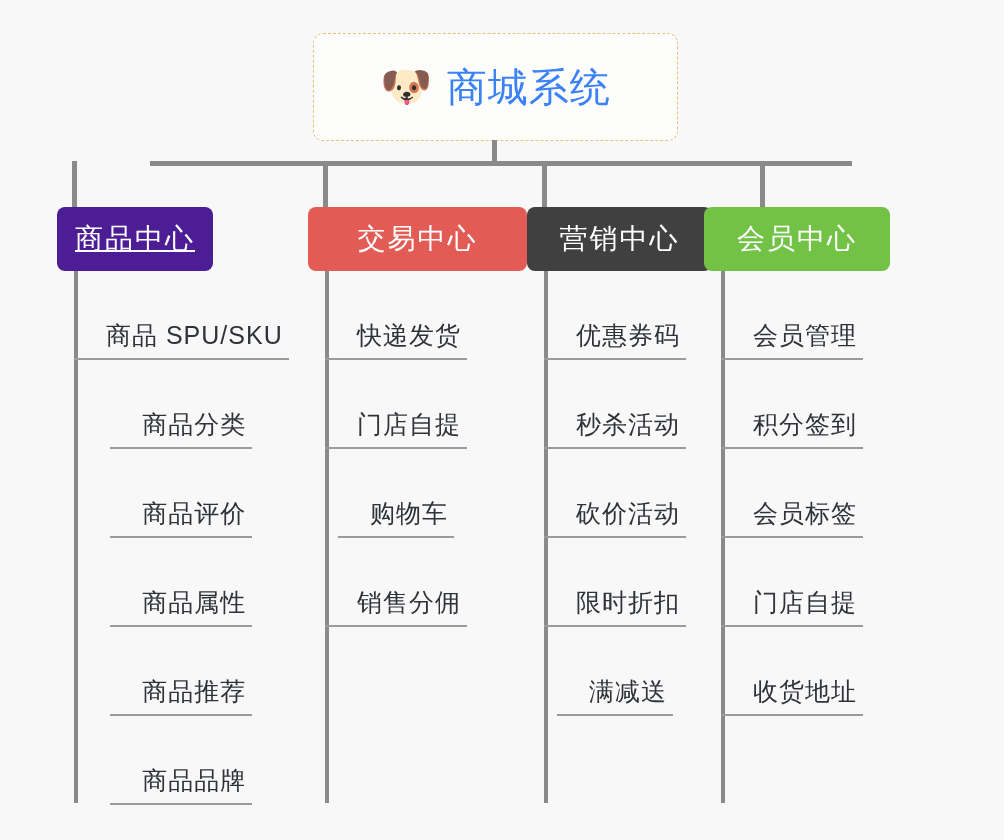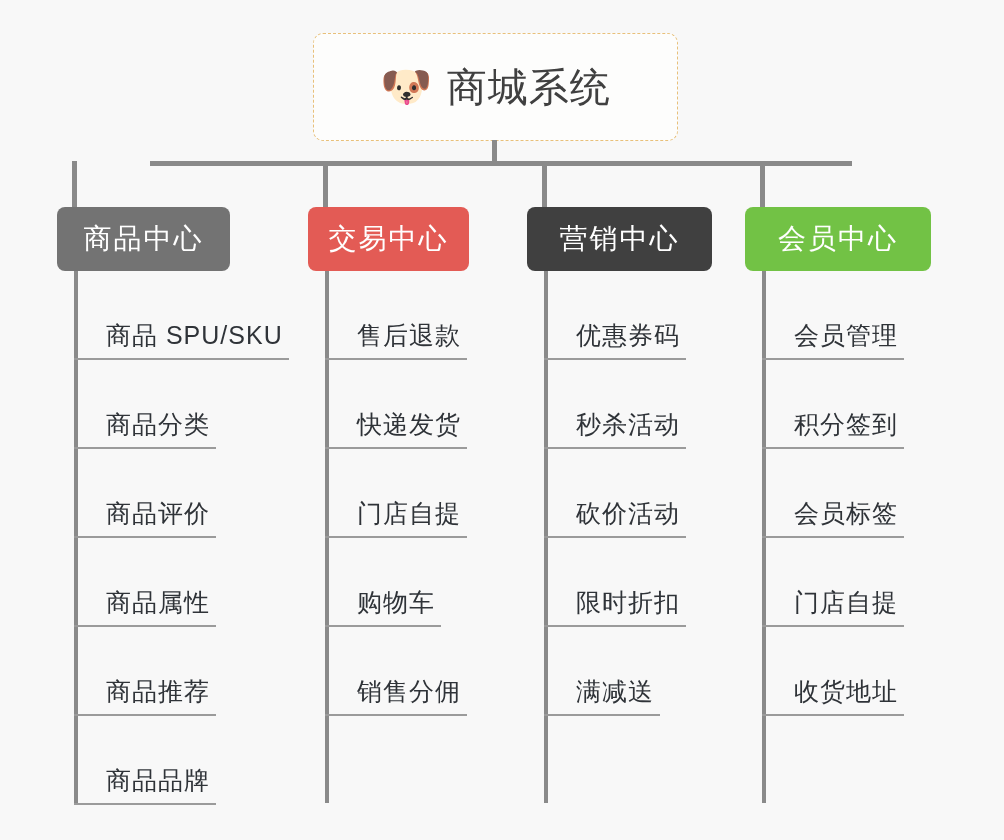--- a/index.html
+++ b/index.html
@@ -35,21 +35,21 @@
     justify-content: center;
     gap: 14px;
   }
   .root-emoji {
     font-size: 42px;
     line-height: 1;
     display: block;
   }
   .root-title {
     font-size: 40px;
-    color: #404040;
+    color: #3b82f6;
     letter-spacing: 1px;
     white-space: nowrap;
   }
 
   
   .conn {
     position: absolute;
     background: #8a8a8a;
   }
   .conn-v-root {
@@ -97,20 +97,21 @@
     position: absolute;
     top: 64px;
     left: 17px;
   }
   .leaf {
     position: relative;
     height: 89px;
     box-sizing: border-box;
     display: flex;
     align-items: flex-end;
+    justify-content: center;
   }
   .leaf-label {
     display: inline-block;
     padding: 0 6px 6px 32px;
     border-bottom: 2px solid #9b9b9b;
     font-size: 25px;
     color: #2f3338;
     white-space: nowrap;
     letter-spacing: 1px;
   }
@@ -129,21 +130,21 @@
   <div class="conn conn-h-bus"></div>
 
   <div id="branch-drops">
       <div class="conn conn-v-branch" style="left: 72px;"></div>
       <div class="conn conn-v-branch" style="left: 323px;"></div>
       <div class="conn conn-v-branch" style="left: 542px;"></div>
       <div class="conn conn-v-branch" style="left: 760px;"></div>
     </div>
   <div id="branches">
       <div class="branch" style="left: 57px; width: 188px;">
-        <div class="branch-header" style="background: #737373; width: 173px;">
+        <div class="branch-header" style="background: #4c1d95; width: 156px; text-decoration: underline;">
           <span>商品中心</span>
         </div>
         <div class="branch-spine" style="height: 532px;"></div>
         <div class="leaf-list">
           <div class="leaf">
             <span class="leaf-label">商品 SPU/SKU</span>
           </div>
           <div class="leaf">
             <span class="leaf-label">商品分类</span>
           </div>
@@ -155,28 +156,25 @@
           </div>
           <div class="leaf">
             <span class="leaf-label">商品推荐</span>
           </div>
           <div class="leaf">
             <span class="leaf-label">商品品牌</span>
           </div>
         </div>
       </div>
       <div class="branch" style="left: 308px; width: 185px;">
-        <div class="branch-header" style="background: rgb(227, 91, 85); width: 161px;">
+        <div class="branch-header" style="background: rgb(227, 91, 85); width: 219px;">
           <span>交易中心</span>
         </div>
         <div class="branch-spine" style="height: 532px;"></div>
         <div class="leaf-list">
-          <div class="leaf">
-            <span class="leaf-label">售后退款</span>
-          </div>
           <div class="leaf">
             <span class="leaf-label">快递发货</span>
           </div>
           <div class="leaf">
             <span class="leaf-label">门店自提</span>
           </div>
           <div class="leaf">
             <span class="leaf-label">购物车</span>
           </div>
           <div class="leaf">
@@ -200,21 +198,21 @@
             <span class="leaf-label">砍价活动</span>
           </div>
           <div class="leaf">
             <span class="leaf-label">限时折扣</span>
           </div>
           <div class="leaf">
             <span class="leaf-label">满减送</span>
           </div>
         </div>
       </div>
-      <div class="branch" style="left: 745px; width: 210px;">
+      <div class="branch" style="left: 704px; width: 210px;">
         <div class="branch-header" style="background: rgb(114, 194, 69); width: 186px;">
           <span>会员中心</span>
         </div>
         <div class="branch-spine" style="height: 532px;"></div>
         <div class="leaf-list">
           <div class="leaf">
             <span class="leaf-label">会员管理</span>
           </div>
           <div class="leaf">
             <span class="leaf-label">积分签到</span>

